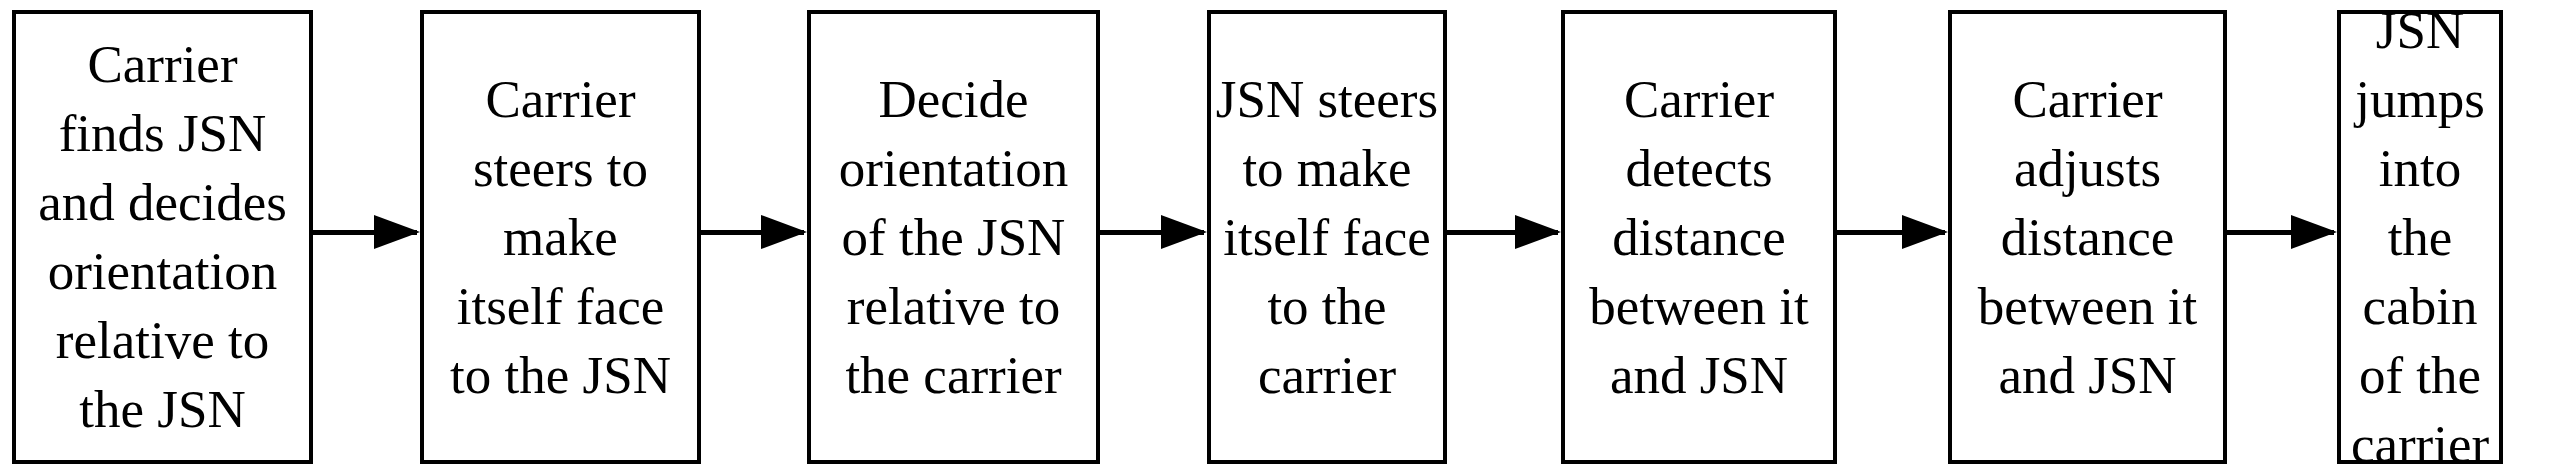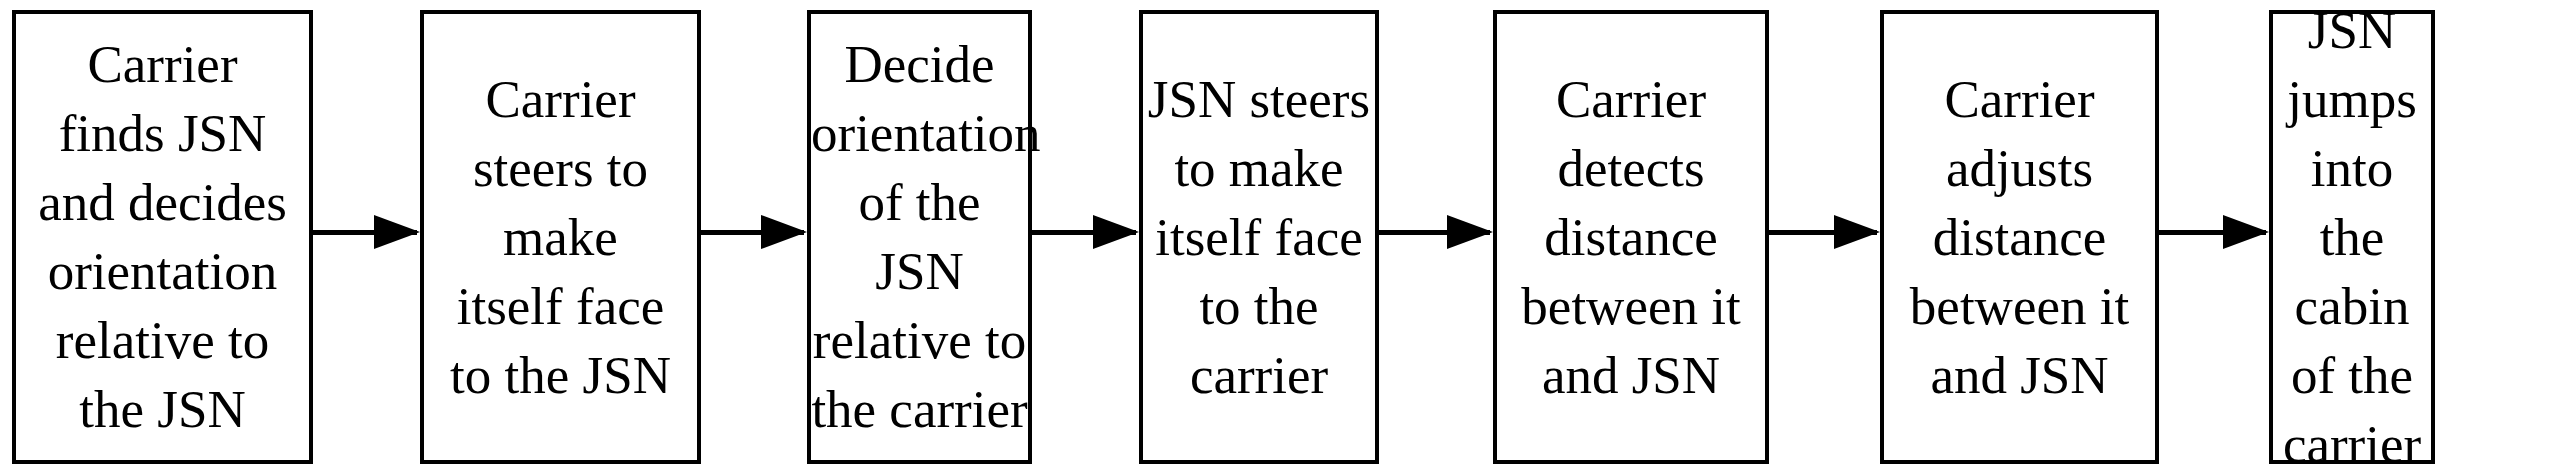--- a/index.html
+++ b/index.html
@@ -36,21 +36,21 @@
   .step-text {
     width: 100%;
     text-align: center;
     white-space: pre-line;
     font-size: 53px;
     line-height: 69px;
     color: #000000;
   }
   .b1 { width: 301px; }
   .b2 { width: 281px; }
-  .b3 { width: 225px; }
+  .b3 { width: 293px; }
   .b4 { width: 240px; }
   .b5 { width: 276px; }
   .b6 { width: 279px; }
   .b7 { width: 166px; }
   .gap {
     flex: 0 0 auto;
     position: relative;
     height: 470px;
   }
   .g1 { width: 107px; }

